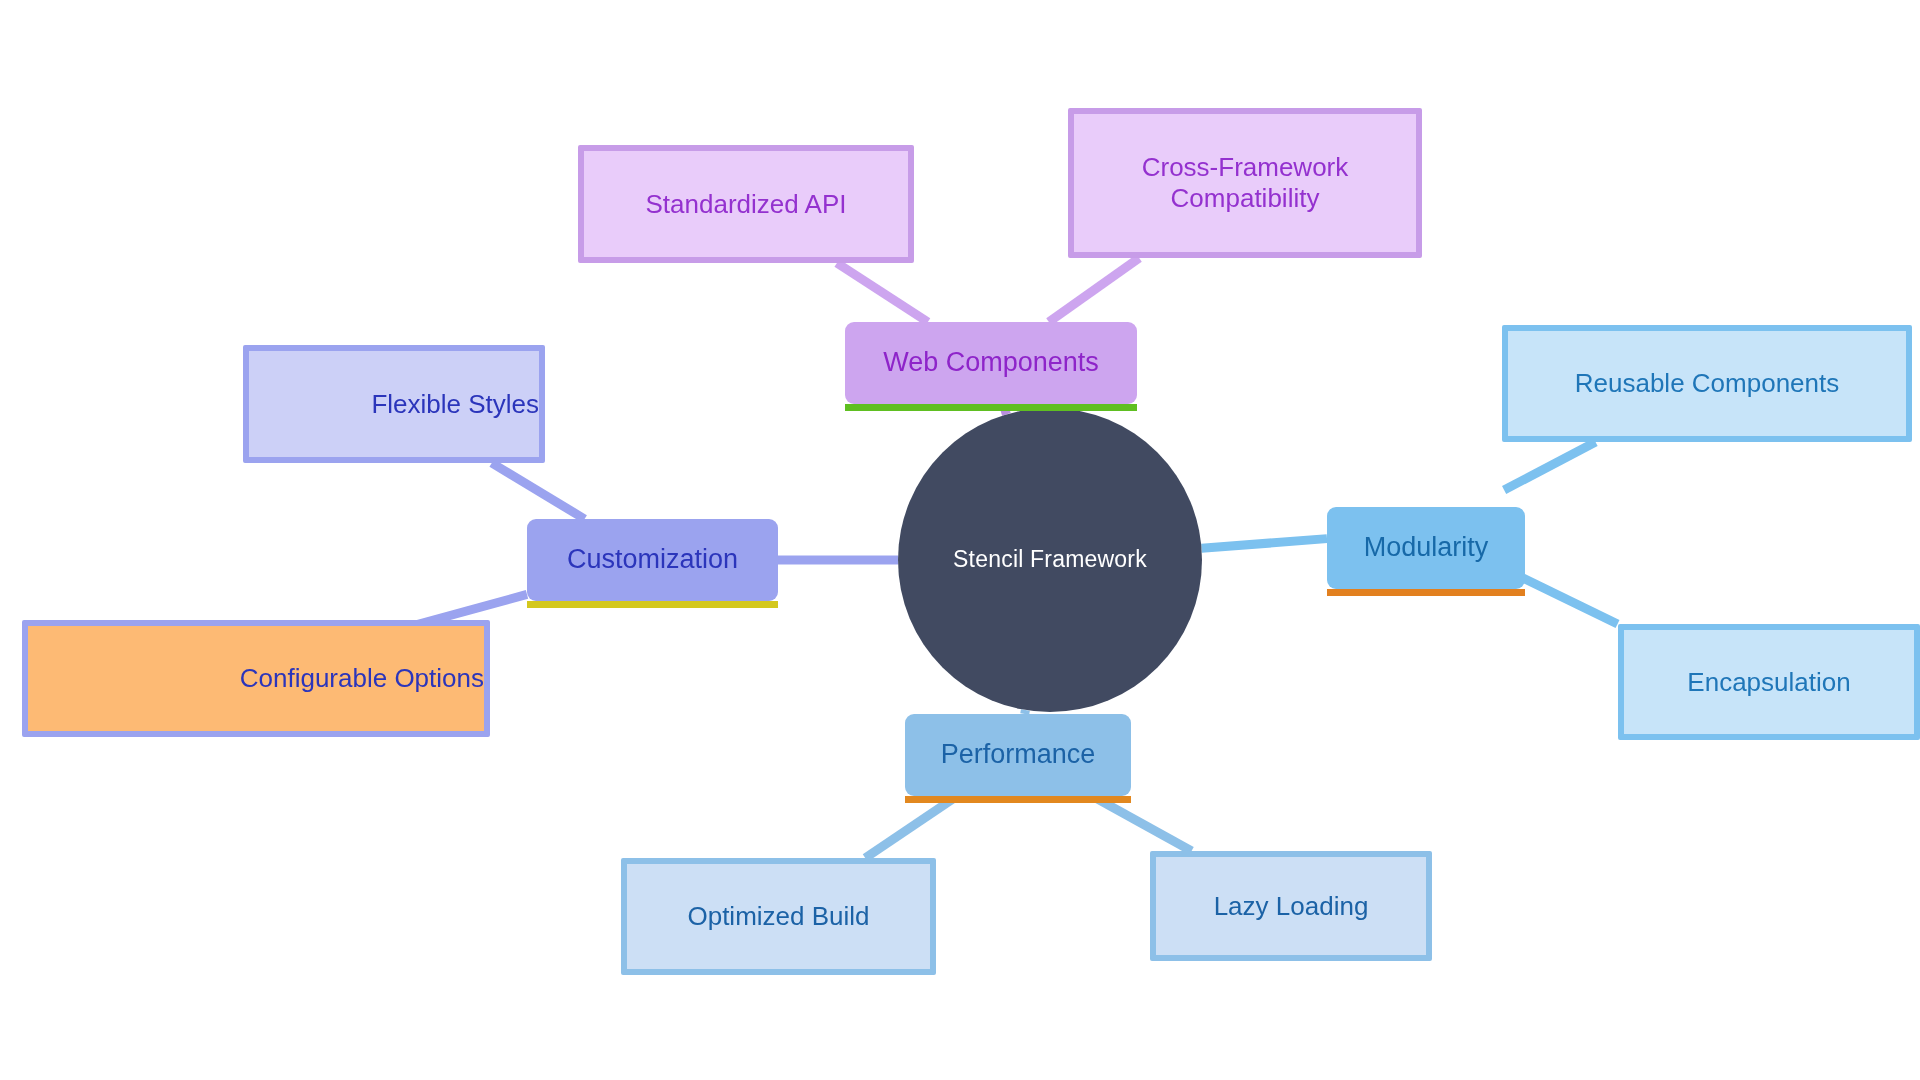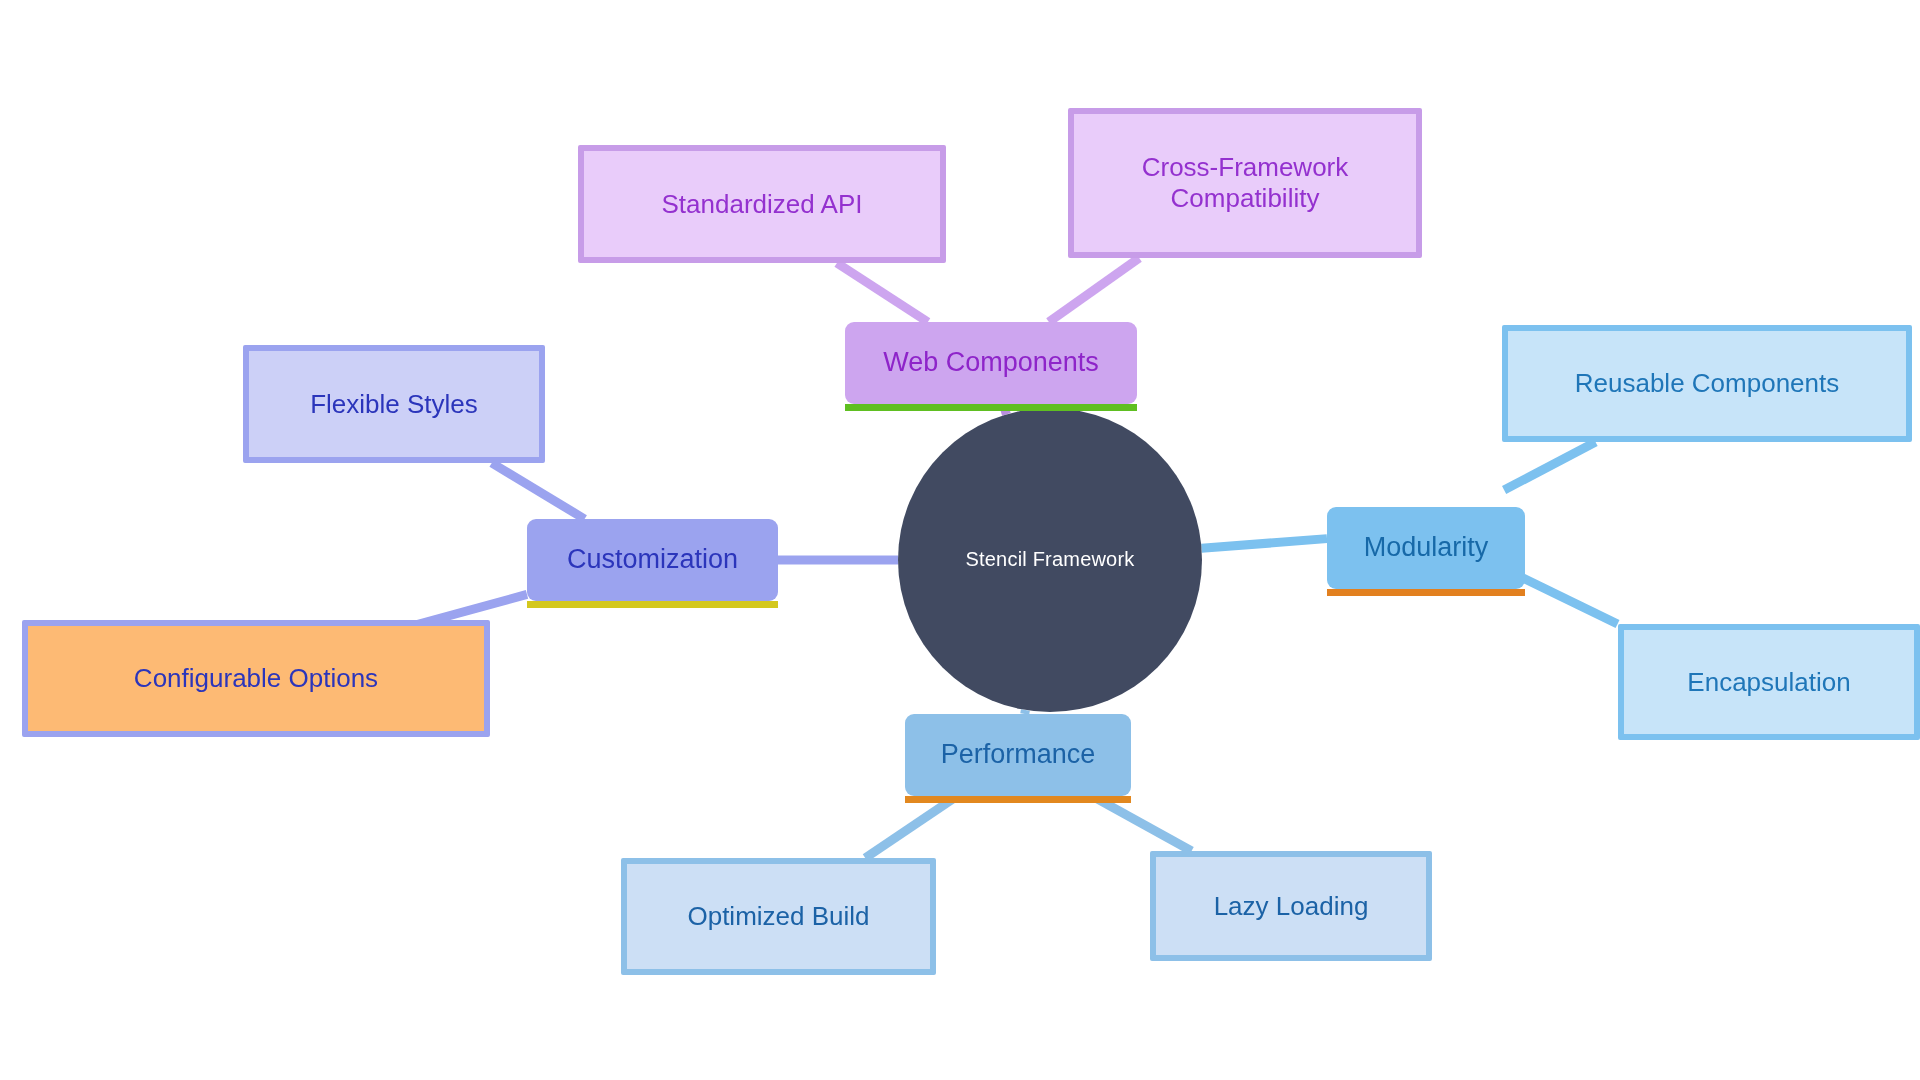--- a/index.html
+++ b/index.html
@@ -33,21 +33,21 @@
     text-align: center;
     line-height: 1.18;
     white-space: pre-line;
     z-index: 5;
   }
   
   .root-node {
     border-radius: 50%;
     background: #414a61;
     color: #ffffff;
-    font-size: 20px;
+    font-size: 23px;
     letter-spacing: 0.2px;
   }
   
   .hub {
     border-radius: 9px;
     font-size: 27px;
     border: none;
   }
   .hub .accent {
     position: absolute;
@@ -66,21 +66,21 @@
   .hub-webcomponents { background:#cda5ef; color:#8e24c9; }
   .hub-webcomponents .accent { background:#5fbf21; }
   .hub-customization { background:#9ba3ef; color:#2b35bb; }
   .hub-customization .accent { background:#d4c81e; }
   .hub-modularity    { background:#7cc1ef; color:#1769a8; }
   .hub-modularity .accent { background:#e2801f; }
   .hub-performance   { background:#8dc0e8; color:#1b62a6; }
   .hub-performance .accent { background:#e2881f; }
 
   .leaf-purple { background:#e9ccfa; border-color:#c79ce8; color:#9431cf; }
-  .leaf-indigo { background:#ccd0f7; border-color:#9ba3ef; color:#2b35bb; }
+  .leaf-indigo { background:#ccd0f7; border-color:#9ba3ef; color:#2b35bb;justify-content:flex-end; }
   .leaf-blue   { background:#c7e4f9; border-color:#7cc1ef; color:#1f76b8; }
   .leaf-blue2  { background:#ccdff5; border-color:#8dc0e8; color:#1b62a6; }
 </style>
 </head>
 <body>
 
 <div id="canvas">
   <svg id="edge-layer" viewBox="0 0 1920 1080" preserveAspectRatio="none">
       <line x1="1006.3909368346078" y1="414.39007722741957" x2="1003.2791878172588" y2="404" stroke="#b98ede" stroke-width="9" stroke-linecap="butt"></line>
       <line x1="898" y1="560" x2="778" y2="560" stroke="#9ba3ef" stroke-width="9" stroke-linecap="butt"></line>
@@ -91,21 +91,21 @@
       <line x1="584.5608974358975" y1="519" x2="491.76602564102564" y2="463" stroke="#9ba3ef" stroke-width="9" stroke-linecap="butt"></line>
       <line x1="527" y1="594.385549132948" x2="418" y2="624.2502890173411" stroke="#9ba3ef" stroke-width="9" stroke-linecap="butt"></line>
       <line x1="1504.1084745762712" y1="490" x2="1595.5525423728814" y2="442" stroke="#7cc1ef" stroke-width="9" stroke-linecap="butt"></line>
       <line x1="1510.4437086092714" y1="572" x2="1617.5430463576158" y2="624" stroke="#7cc1ef" stroke-width="9" stroke-linecap="butt"></line>
       <line x1="957.1981424148607" y1="796" x2="865.2538699690402" y2="858" stroke="#8dc0e8" stroke-width="9" stroke-linecap="butt"></line>
       <line x1="1092.1258278145694" y1="796" x2="1191.5629139072848" y2="851" stroke="#8dc0e8" stroke-width="9" stroke-linecap="butt"></line>
     </svg>
   <div id="node-layer">
       <div class="node root-node" style="left: 898px; top: 408px; width: 304px; height: 304px; background: rgb(65, 74, 97); color: rgb(255, 255, 255);"><span>Stencil Framework</span></div>
       <div class="node hub hub-webcomponents" style="left: 845px; top: 322px; width: 292px; height: 82px; background: rgb(205, 165, 239); color: rgb(142, 36, 201);"><span>Web Components</span><span class="accent" style="background: rgb(95, 191, 33);"></span></div>
-      <div class="node leaf leaf-purple" style="left: 578px; top: 145px; width: 368px; height: 118px; background: rgb(233, 204, 250); border-color: rgb(199, 156, 232); color: rgb(148, 49, 207);"><span>Standardized API</span></div>
+      <div class="node leaf leaf-purple" style="left: 578px; top: 145px; width: 336px; height: 118px; background: rgb(233, 204, 250); border-color: rgb(199, 156, 232); color: rgb(148, 49, 207);"><span>Standardized API</span></div>
       <div class="node leaf leaf-purple" style="left: 1068px; top: 108px; width: 354px; height: 150px; background: rgb(233, 204, 250); border-color: rgb(199, 156, 232); color: rgb(148, 49, 207);"><span>Cross-Framework
 Compatibility</span></div>
       <div class="node hub hub-customization" style="left: 527px; top: 519px; width: 251px; height: 82px; background: rgb(155, 163, 239); color: rgb(43, 53, 187);"><span>Customization</span><span class="accent" style="background: rgb(212, 200, 30);"></span></div>
       <div class="node leaf leaf-indigo" style="left: 243px; top: 345px; width: 302px; height: 118px; background: rgb(204, 208, 247); border-color: rgb(155, 163, 239); color: rgb(43, 53, 187);"><span>Flexible Styles</span></div>
       <div class="node leaf leaf-indigo" style="left: 22px; top: 620px; width: 468px; height: 117px; background: #fdba74; border-color: rgb(155, 163, 239); color: rgb(43, 53, 187);"><span>Configurable Options</span></div>
       <div class="node hub hub-modularity" style="left: 1327px; top: 490px; width: 198px; height: 82px; background: rgb(124, 193, 239); color: rgb(23, 105, 168); margin-top: 17px;"><span>Modularity</span><span class="accent" style="background: rgb(226, 128, 31);"></span></div>
       <div class="node leaf leaf-blue" style="left: 1502px; top: 325px; width: 410px; height: 117px; background: rgb(199, 228, 249); border-color: rgb(124, 193, 239); color: rgb(31, 118, 184);"><span>Reusable Components</span></div>
       <div class="node leaf leaf-blue" style="left: 1586px; top: 624px; width: 302px; height: 116px; background: rgb(199, 228, 249); border-color: rgb(124, 193, 239); color: rgb(31, 118, 184); margin-left: 32px;"><span>Encapsulation</span></div>
       <div class="node hub hub-performance" style="left: 905px; top: 714px; width: 226px; height: 82px; background: rgb(141, 192, 232); color: rgb(27, 98, 166);"><span>Performance</span><span class="accent" style="background: rgb(226, 136, 31);"></span></div>
       <div class="node leaf leaf-blue2" style="left: 621px; top: 858px; width: 315px; height: 117px; background: rgb(204, 223, 245); border-color: rgb(141, 192, 232); color: rgb(27, 98, 166);"><span>Optimized Build</span></div>

